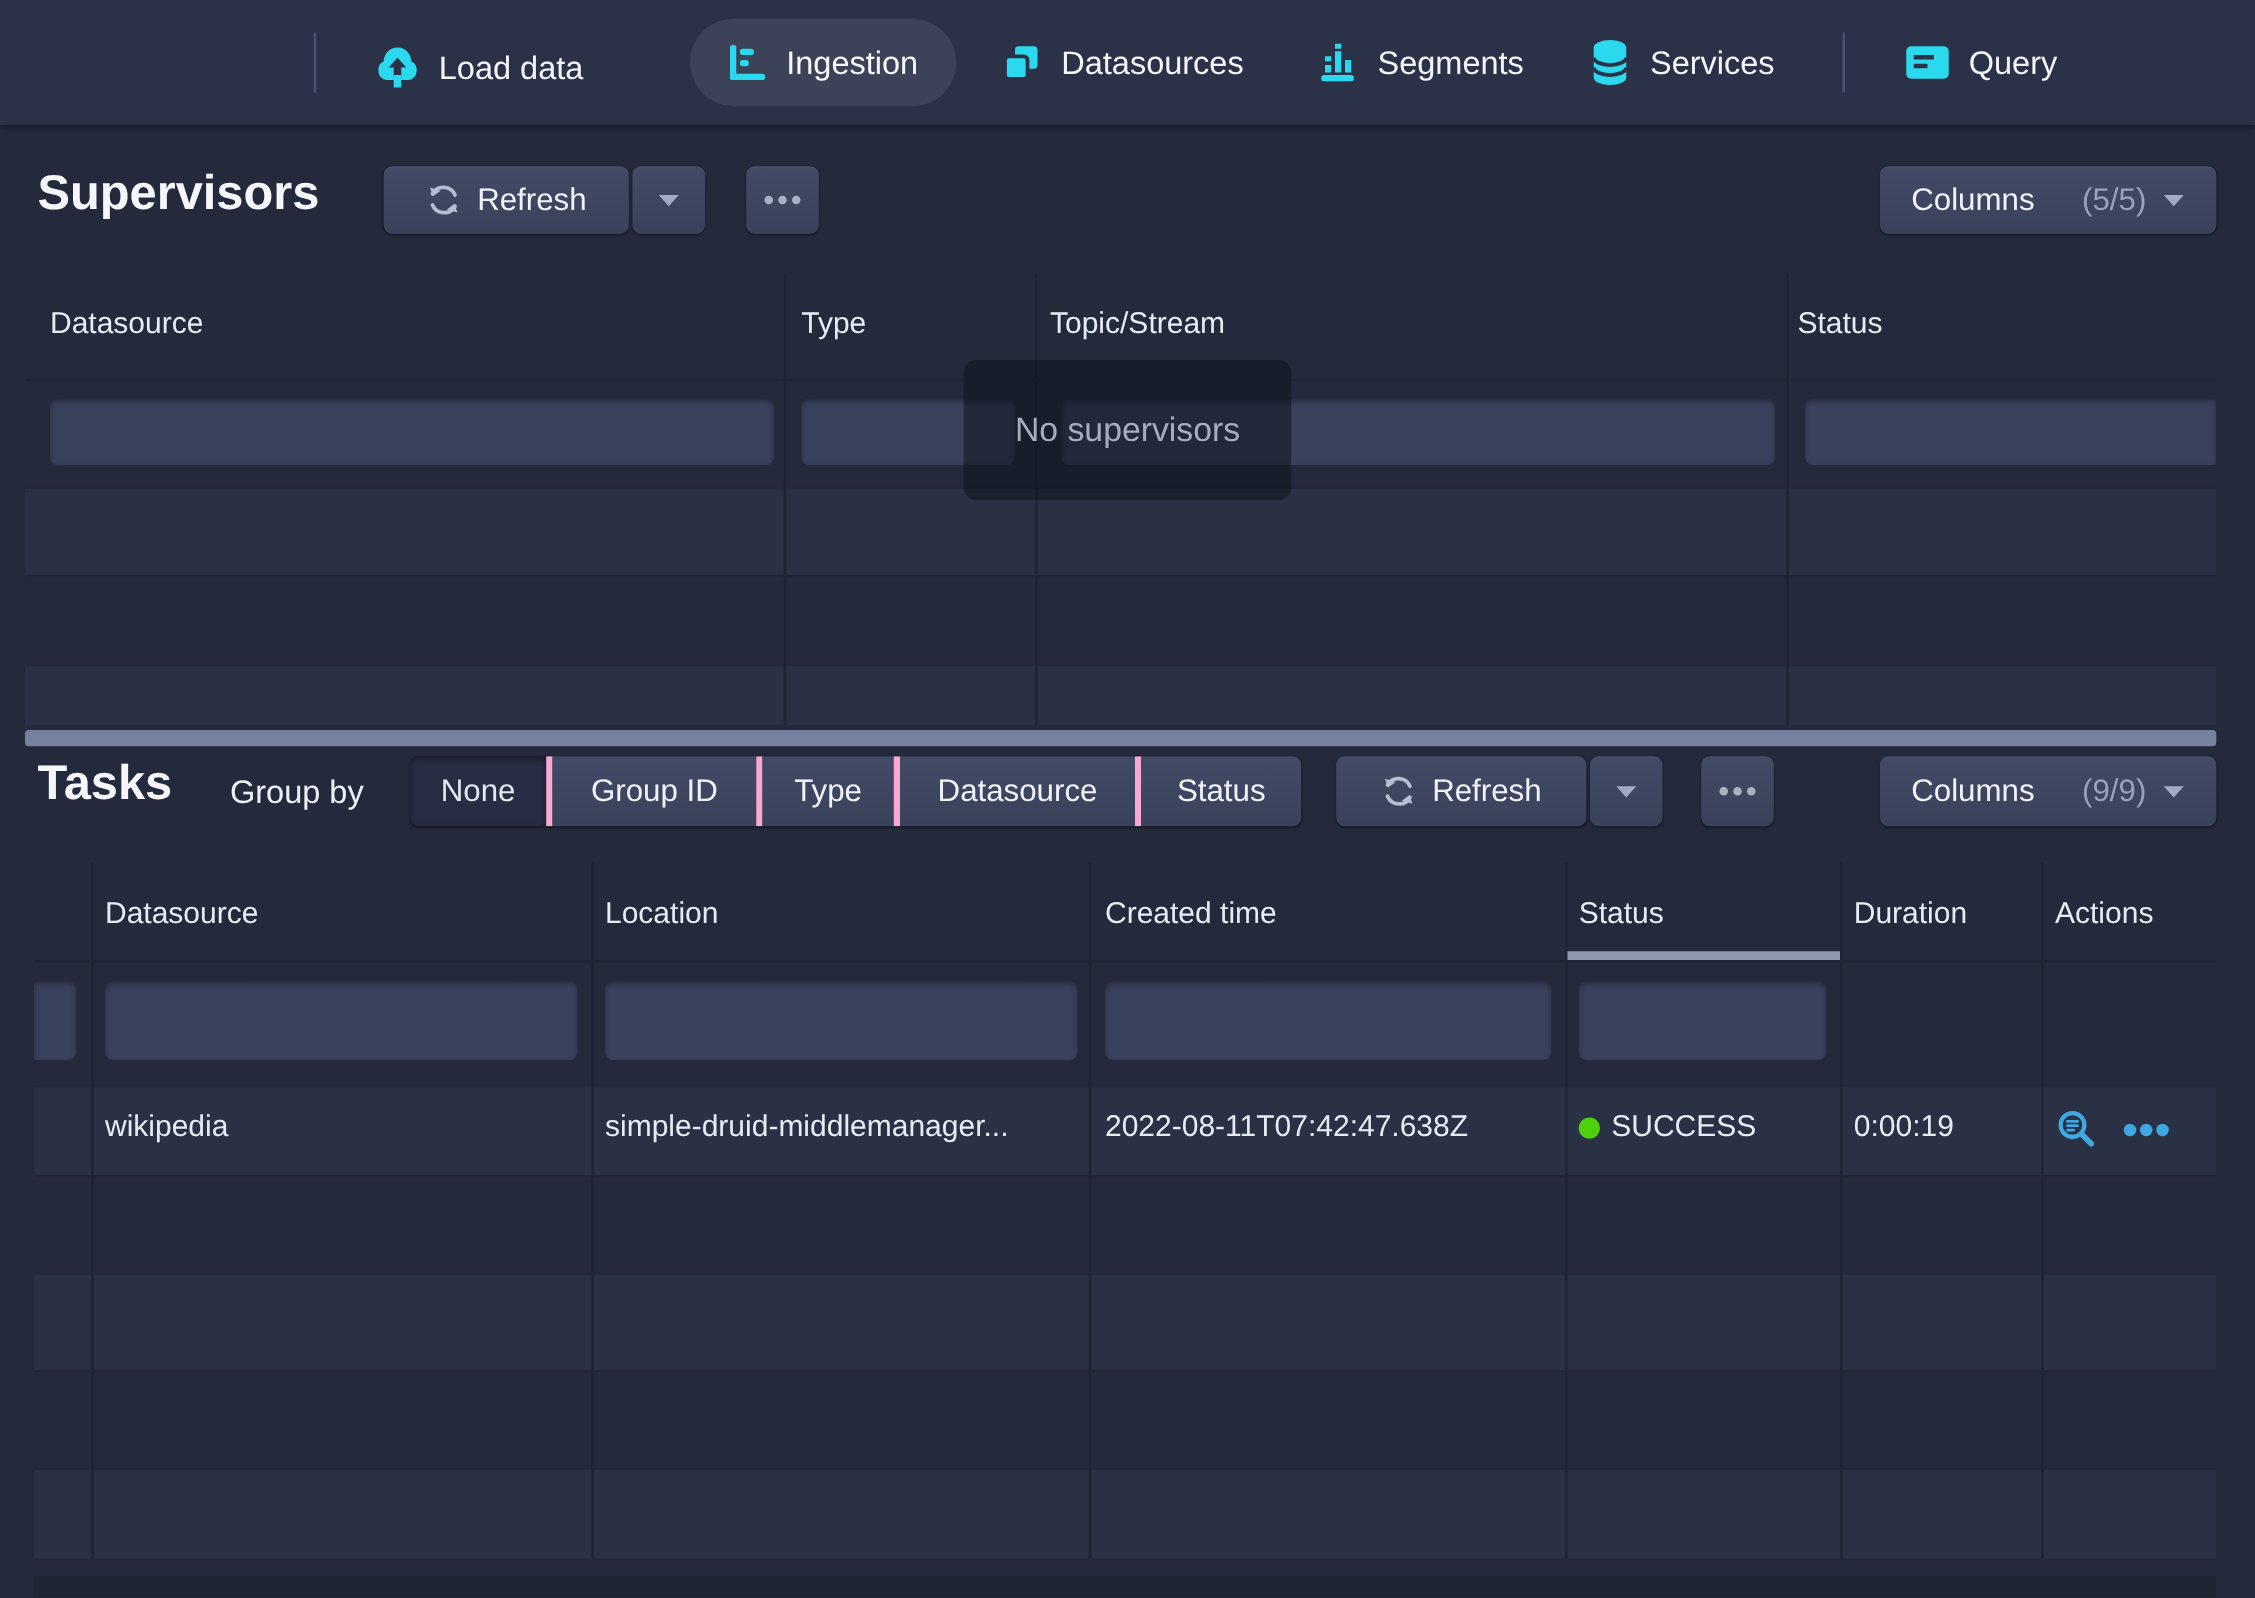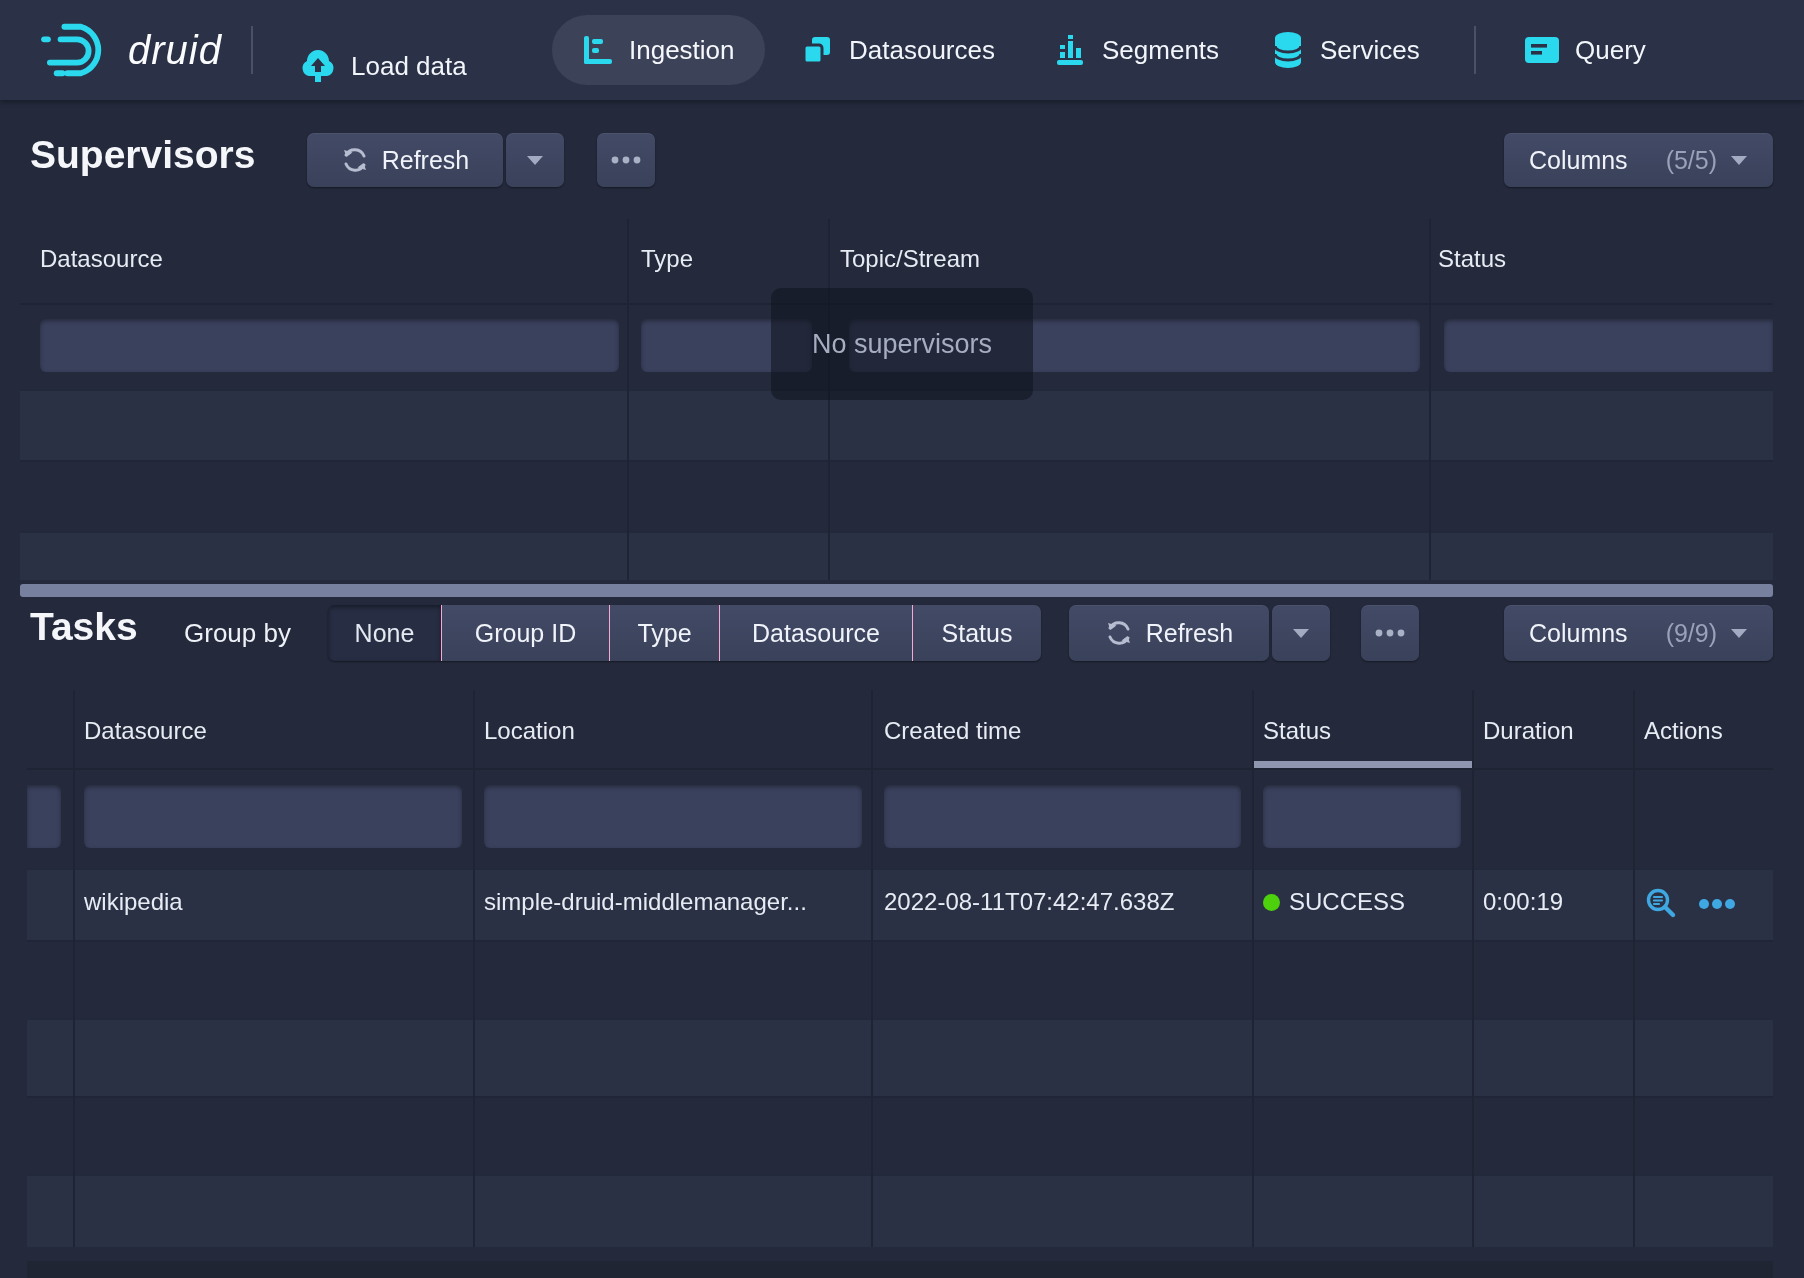--- a/index.html
+++ b/index.html
@@ -22,21 +22,21 @@
   
   .btn{background:linear-gradient(180deg,#434a66,#3a415a);border-radius:7px;
        box-shadow:0 1px 2px rgba(0,0,0,.45), inset 0 1px 0 rgba(255,255,255,.05);
        display:flex;align-items:center;justify-content:center;gap:13px;
        font-size:25px;color:#f0f3f9;cursor:pointer;box-sizing:border-box;}
   .muted{color:#99a2b8;margin-left:25px;}
   .seg-group{display:flex;border-radius:7px;overflow:hidden;
              box-shadow:0 1px 2px rgba(0,0,0,.45);}
   .seg{height:56px;display:flex;align-items:center;justify-content:center;
        background:linear-gradient(180deg,#434a66,#3a415a);font-size:25px;color:#f0f3f9;
-       cursor:pointer;border-right:1px solid #f9a8d4;box-sizing:border-box;}
+       cursor:pointer;border-right:5px solid #f9a8d4;box-sizing:border-box;}
   .seg:last-child{border-right:none;}
   .seg.active{background:#272d43;box-shadow:inset 0 2px 5px rgba(0,0,0,.45);color:#e3e8f1;}
 
   
   .sec-title{font-size:39px;font-weight:700;color:#f4f6fa;}
 
   
   .th{font-size:24px;color:#e7ebf3;cursor:pointer;}
   .cell{font-size:24px;color:#e7ebf3;white-space:nowrap;overflow:hidden;text-overflow:ellipsis;}
   .vline{width:2px;background:#1e2433;}
@@ -54,39 +54,24 @@
   .actions{display:flex;align-items:center;gap:20px;}
   svg{display:block;}
 </style>
 </head>
 <body>
 
 <div id="stage">
 
   <div id="nav" class="abs">
 
-    <div id="logo" class="abs">
-      <span>
-        <svg width="78" height="62" viewBox="0 0 80 64">
-          <g fill="none" stroke="#2bd9ee" stroke-width="6" stroke-linecap="round">
-            <path d="M27 8 h17 a25 25 0 0 1 0 48 h-14"></path>
-            <path d="M23 21 h17 a12 12 0 0 1 0 24 h-28"></path>
-          </g>
-          <g fill="#2bd9ee">
-            <rect x="3" y="18" width="10" height="6" rx="3"></rect>
-            <rect x="16" y="53" width="12" height="6" rx="3"></rect>
-          </g>
-        </svg>
-      </span>
-      <span class="word">druid</span>
-    </div>
 
     <div class="abs nav-divider" style="left:251px;"></div>
 
-    <div class="abs nav-item" style="left:300px;top:16px;">
+    <div class="abs nav-item" style="left:300px;top:4px;">
       <span>
         <svg width="36" height="36" viewBox="0 0 36 36">
           <path fill="#2bd9ee" d="M18 2 C11 2 7 8 7 13 a8 8 0 0 0 2 15 h18 a8 8 0 0 0 2 -15 C29 8 25 2 18 2 Z"></path>
           <path fill="#2b3248" d="M18 10 l7 8 h-4 v9 h-6 v-9 h-4 Z"></path>
           <rect fill="#2bd9ee" x="15" y="24" width="6" height="10"></rect>
         </svg>
       </span>
       <span>Load data</span>
     </div>
 

